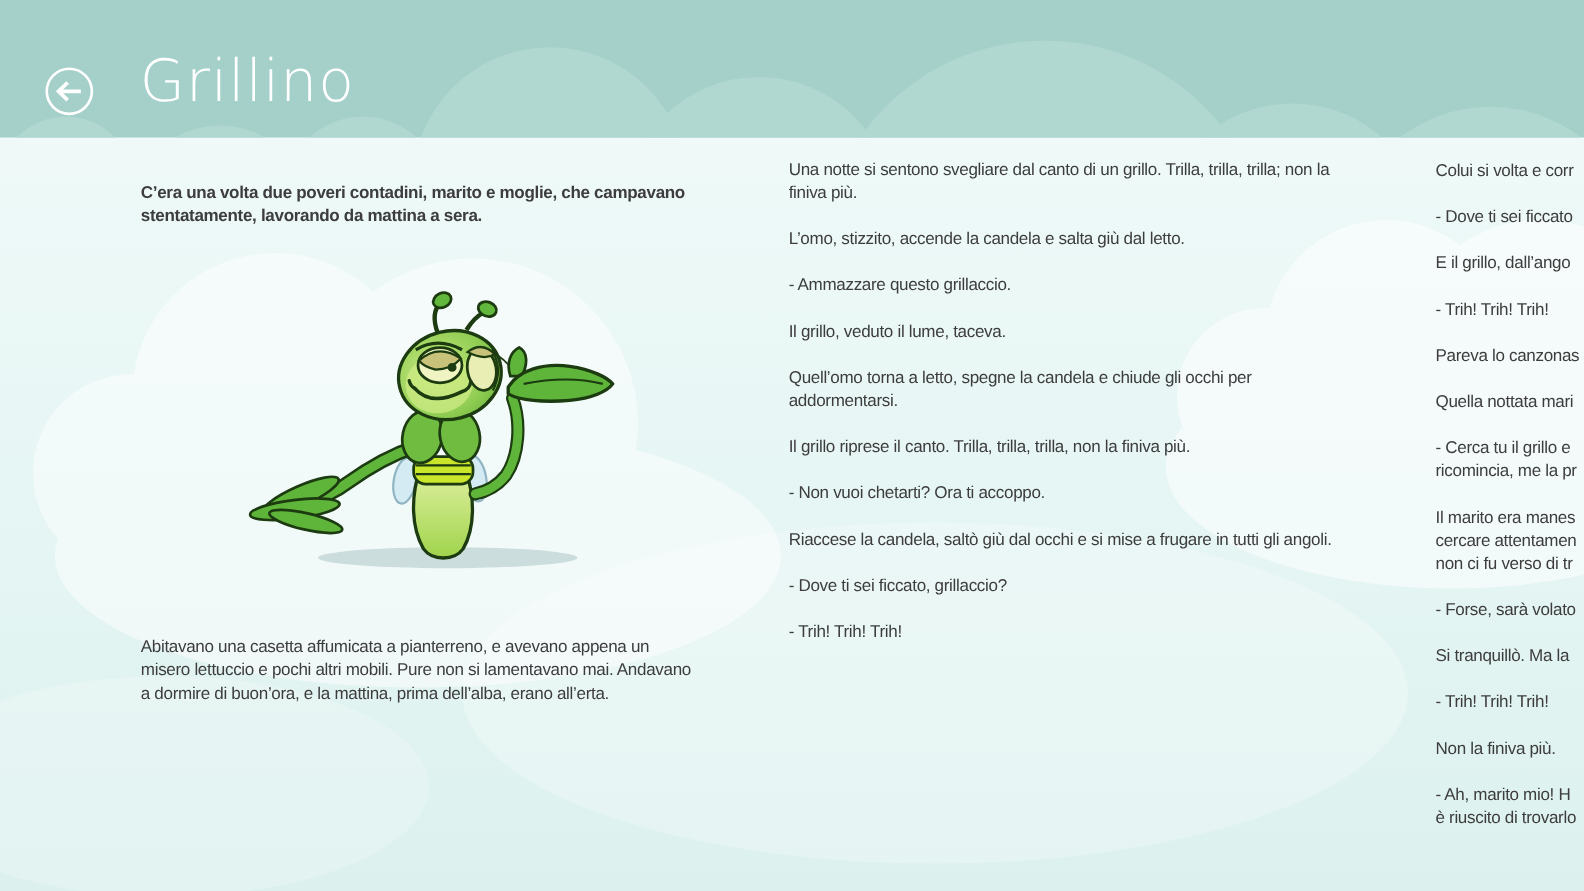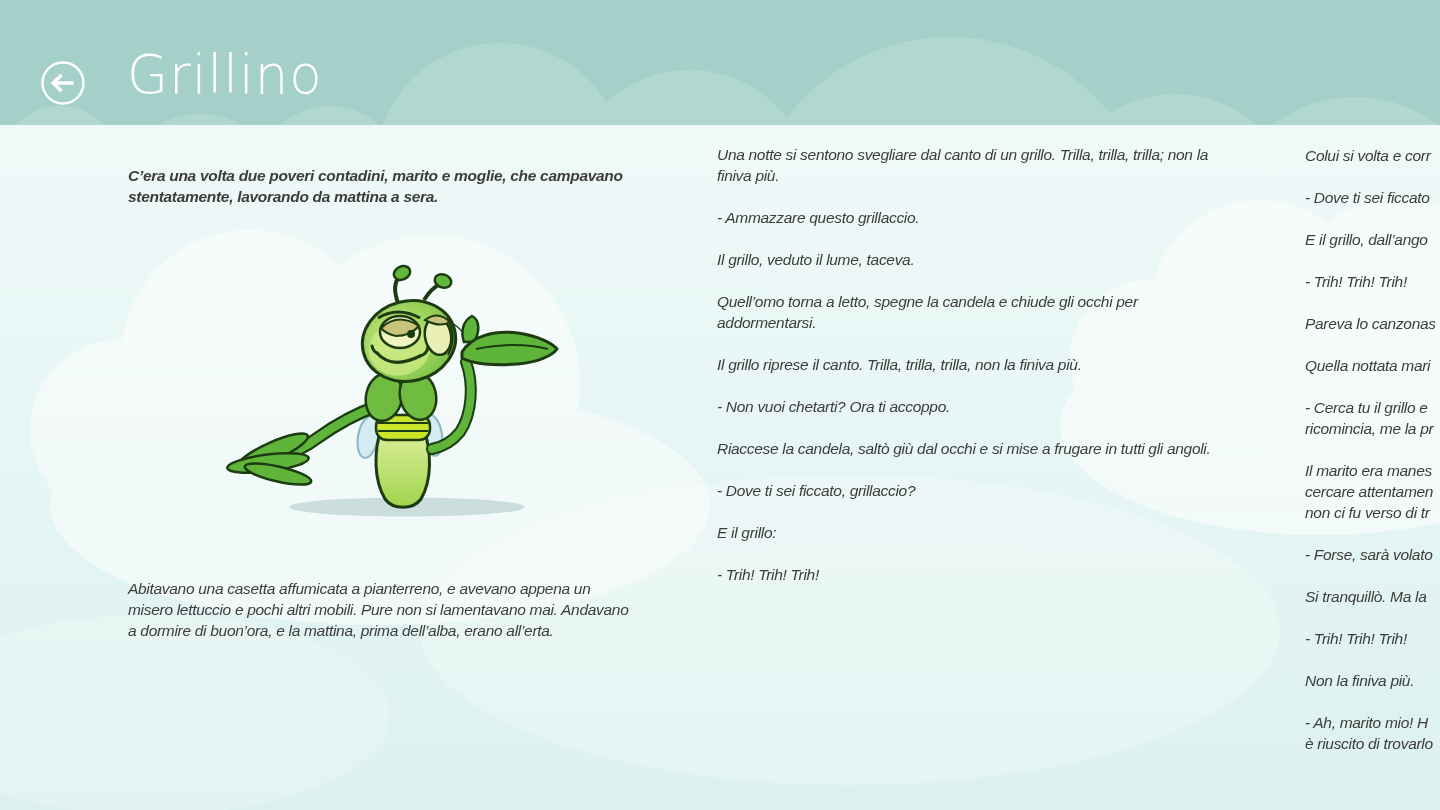--- a/index.html
+++ b/index.html
@@ -17,21 +17,21 @@
   .back{position:absolute;left:39px;top:59px;width:48px;height:48px;padding:0;border:none;background:transparent;cursor:pointer;}
   .title{position:absolute;left:127px;top:48px;margin:0;font-family:"DejaVu Sans","Liberation Sans",sans-serif;
          font-weight:200;font-size:53px;line-height:1;color:var(--title);letter-spacing:1px;}
   
   .content{position:absolute;left:0;top:125px;width:1440px;height:685px;}
   .content-clouds{position:absolute;left:0;top:0;pointer-events:none;}
   .col{position:absolute;}
   .col1{left:128px;top:40px;width:505px;}
   .col2{left:717px;top:19px;width:512px;}
   .col3{left:1305px;top:20px;width:400px;}
-  .para{margin:0 0 21px;font-size:15.5px;line-height:21px;color:var(--text);letter-spacing:-0.3px;font-style:italic;}
+  .para{margin:0 0 21px;font-size:15.5px;line-height:21px;color:var(--text);letter-spacing:-0.3px;}
   .intro{font-weight:bold;}
   .col3 .para{white-space:pre;}
   .figure-spacer{height:350px;}
   .cricket{position:absolute;left:226px;top:131px;width:334px;height:264px;}
 </style>
 </head>
 <body>
 
 <div class="stage">
 
@@ -149,28 +149,28 @@
 
         <path d="M238,86 C234,74 238,64 246,60 C254,64 254,76 248,86 Z" fill="#5fb53a" stroke="#1c3b10" stroke-width="2.5"></path>
         <path d="M236,96 C246,80 268,74 292,77 C312,80 326,87 331,93 C326,100 312,106 292,108 C268,110 246,108 236,102 Z" fill="#5fb53a" stroke="#1c3b10" stroke-width="3" stroke-linejoin="round"></path>
         <path d="M250,93 Q290,85 322,93" fill="none" stroke="#1c3b10" stroke-width="2"></path>
       </svg>
     </div>
 
     <section class="col col2">
 
     <p class="para">Una notte si sentono svegliare dal canto di un grillo. Trilla, trilla, trilla; non la finiva più.</p>
+        <p class="para">L’omo, stizzito, accende la candela e salta giù dal letto.</p>
         <p class="para">- Ammazzare questo grillaccio.</p>
         <p class="para">Il grillo, veduto il lume, taceva.</p>
         <p class="para">Quell’omo torna a letto, spegne la candela e chiude gli occhi per addormentarsi.</p>
         <p class="para">Il grillo riprese il canto. Trilla, trilla, trilla, non la finiva più.</p>
         <p class="para">- Non vuoi chetarti? Ora ti accoppo.</p>
         <p class="para">Riaccese la candela, saltò giù dal occhi e si mise a frugare in tutti gli angoli.</p>
         <p class="para">- Dove ti sei ficcato, grillaccio?</p>
-        <p class="para">E il grillo:</p>
         <p class="para">- Trih! Trih! Trih!</p>
       </section>
 
     <section class="col col3">
 
     <p class="para">Colui si volta e corr</p>
         <p class="para">- Dove ti sei ficcato</p>
         <p class="para">E il grillo, dall’ango</p>
         <p class="para">- Trih! Trih! Trih!</p>
         <p class="para">Pareva lo canzonas</p>

